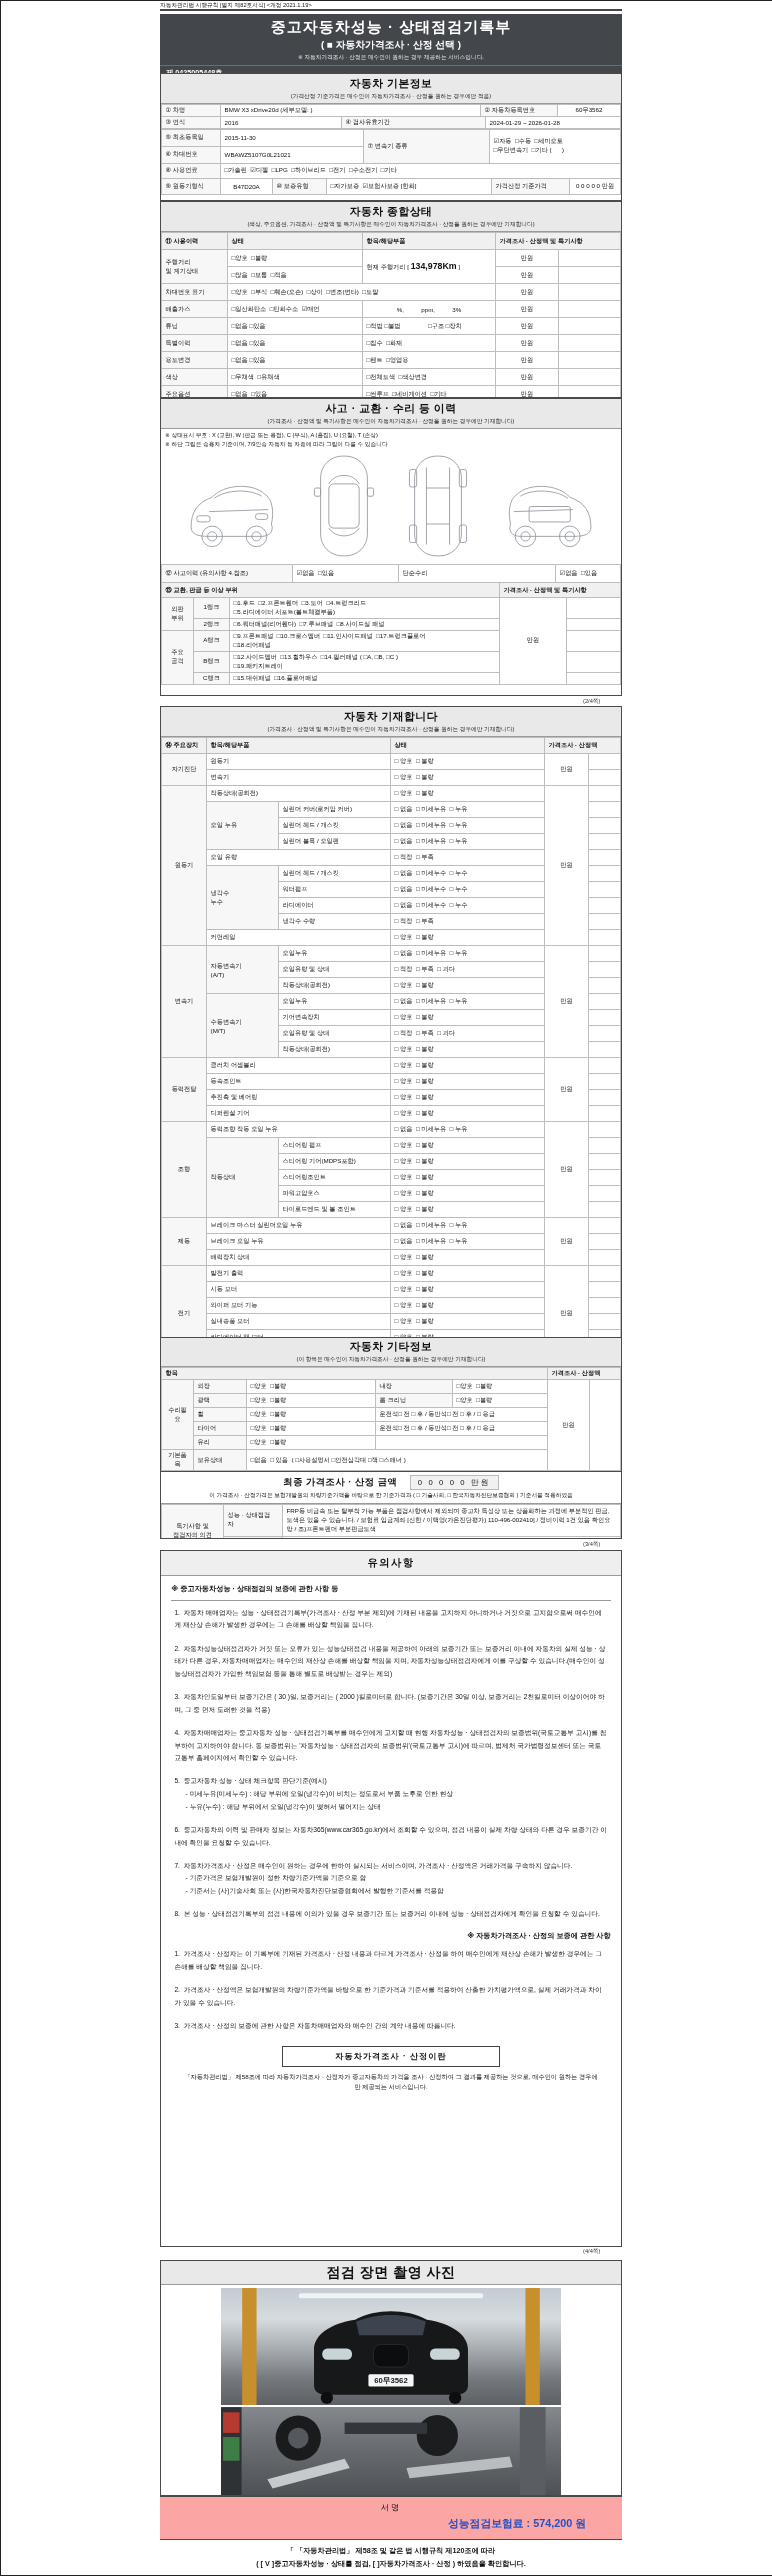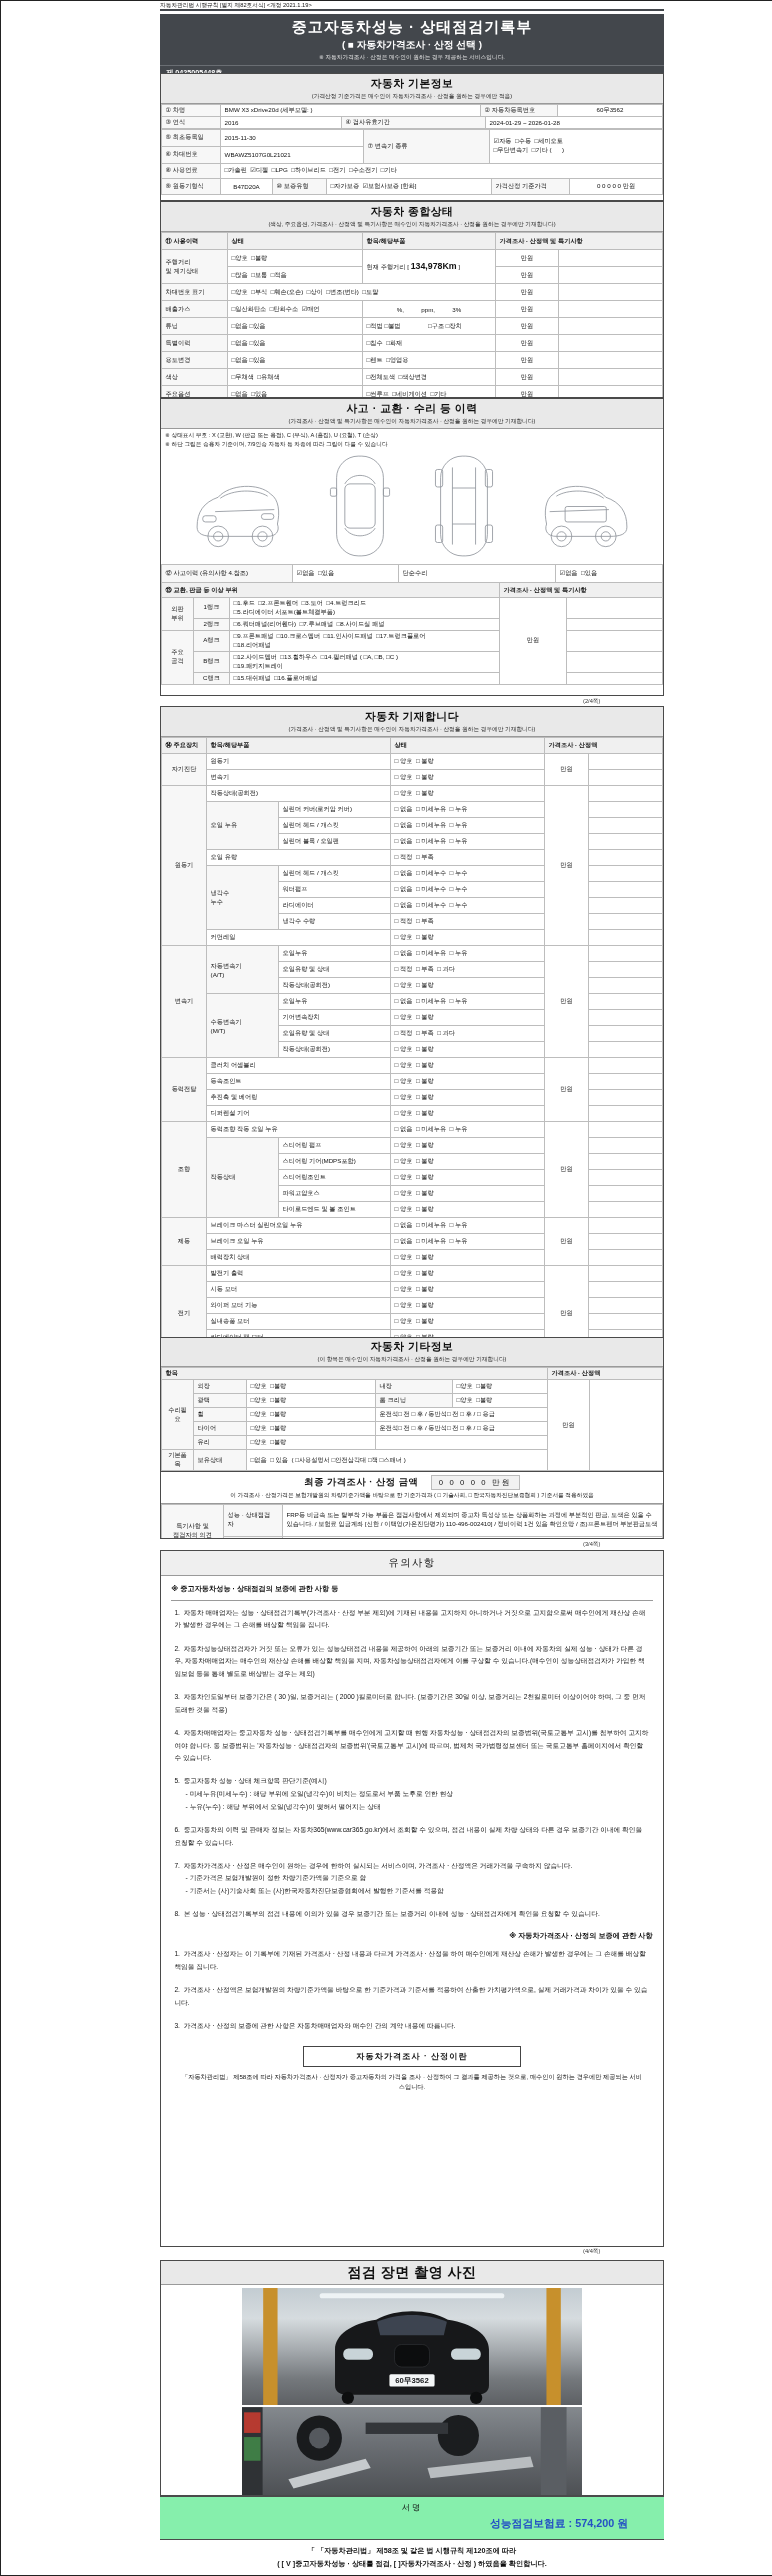--- a/index.html
+++ b/index.html
@@ -1,18 +1,18 @@
 <!DOCTYPE html>
 <html style="font-size:8.2px"><head>
 <meta charset="utf-8">
 <style>
   html,body{margin:0;padding:0;background:#fff;}
   body{font-family:"Liberation Sans","DejaVu Sans",sans-serif;color:#111;}
   #doc{position:relative;width:773px;height:2576px;background:#fff;border:0.5px solid #222;box-sizing:border-box;overflow:hidden;}
-  .abs{position:absolute;left:159px;width:504px;box-sizing:border-box;}
+  .abs{position:absolute;left:159px;width:462px;box-sizing:border-box;}
   .secbox{border:1px solid #4a4a4a;background:#fff;overflow:hidden;}
   .band{background:#e9e9e9;text-align:center;padding:3.1px 2.1px 2.6px;border-bottom:0.5px solid #9a9a9a;}
   .band .t{font-size:10.8px;font-weight:bold;letter-spacing:0.5px;}
   .band .s{font-size:5.7px;margin-top:1.5px;color:#222;}
   table.tb{width:100%;border-collapse:collapse;table-layout:fixed;}
   table.tb td{border:0.5px solid #bdbdbd;font-size:6.2px;padding:1px 3.6px;vertical-align:middle;white-space:pre-wrap;overflow:hidden;}
   table.tb tr.hd td{background:#f0f0f0;font-weight:bold;font-size:6.2px;}
   td.lab{background:#f7f7f7;}
   td.c{text-align:center;}
   td.pr{text-align:center;}
@@ -28,26 +28,26 @@
   .hdr .hsub{text-align:center;font-size:9.8px;font-weight:bold;margin-top:2.1px;}
   .hdr .hnote{text-align:center;font-size:5.7px;margin-top:1.5px;color:#e8e8e8;}
   .hdr .docno{font-size:7.2px;font-weight:bold;padding:2.6px 6.2px 2.1px;border-top:0.5px solid #6a6e73;margin-top:3.1px;}
   .regline{font-size:5.7px;color:#111;}
   .legend{font-size:5.7px;padding:2.1px 4.1px 0;line-height:1.5;}
   .diagrams{display:flex;justify-content:space-around;align-items:center;height:116px;padding:0 5.2px;}
   .diagrams svg{stroke:#8d939a;fill:none;stroke-width:1.6;}
   .notice-item{font-size:6.7px;line-height:1.9;margin:0 13.4px 10.3px 13.4px;white-space:pre-wrap;}
   .notice-head{font-size:7.2px;font-weight:bold;margin:7.2px 10.3px 6.2px;padding-bottom:6px;border-bottom:0.5px solid #9a9a9a;}
   .notice-head2{font-size:7.2px;font-weight:bold;margin:10.3px 10.3px 7.2px;text-align:right;}
-  .notice-title{background:#efefef;text-align:center;font-size:10.3px;font-weight:normal;letter-spacing:1.5px;padding:5.2px 0;border-bottom:0.5px solid #9a9a9a;}
+  .notice-title{background:#efefef;text-align:center;font-size:10.3px;font-weight:bold;letter-spacing:1.5px;padding:5.2px 0;border-bottom:0.5px solid #9a9a9a;}
   .defbox{width:216px;margin:13.4px auto 5.2px;border:1px solid #444;text-align:center;font-size:8.2px;font-weight:bold;padding:4.1px 0;letter-spacing:1px;}
   .deftext{font-size:6.2px;text-align:center;margin:3.1px 20.6px;line-height:1.6;}
   .photo-wrap{display:flex;flex-direction:column;align-items:center;padding-top:3.1px;}
   .photo{width:340px;position:relative;overflow:hidden;}
-  .sign-box{background:#86efac;border-top:1px solid #4a4a4a;border-bottom:1px solid #4a4a4a;}
+  .sign-box{background:#fca5a5;border-top:1px solid #4a4a4a;border-bottom:1px solid #4a4a4a;}
   .sign-title{text-align:center;font-size:8.2px;padding-top:5.2px;letter-spacing:2.1px;}
   .fee{text-align:right;padding:4.1px 36px 0 0;font-size:10.8px;font-weight:bold;color:#2451c5;}
   .footer-line1{text-align:center;font-size:7.2px;font-weight:bold;margin-top:2.1px;}
   .footer-line2{text-align:center;font-size:7.2px;font-weight:bold;margin-top:3.1px;}
   .final-row{display:flex;align-items:center;justify-content:center;gap:12.4px;border-top:1px solid #4a4a4a;padding:3.1px 0 1px;}
   .final-label{font-size:9.3px;font-weight:bold;letter-spacing:0.5px;}
   .final-value{font-size:7.7px;background:#f1f1f1;border:0.5px solid #bbb;padding:1.5px 7.2px;letter-spacing:2.1px;}
   .final-note{font-size:5.7px;text-align:center;padding:1px 0 2.6px;border-bottom:0.5px solid #9a9a9a;}
   .opin td{font-size:5.7px;}
 </style>

